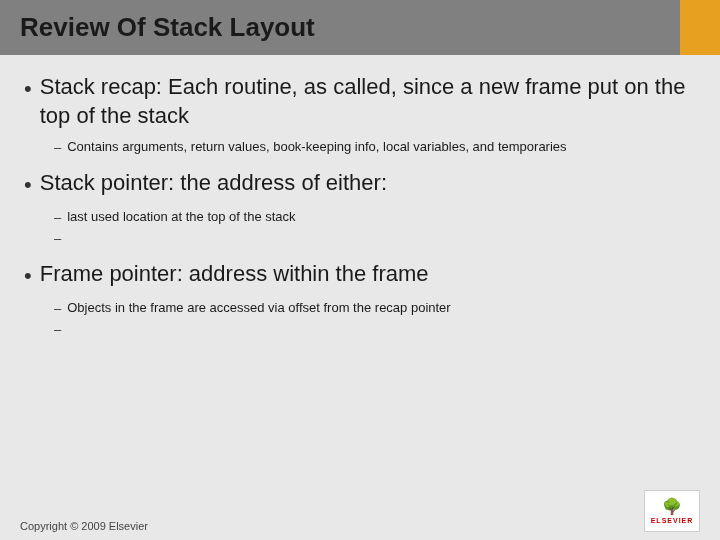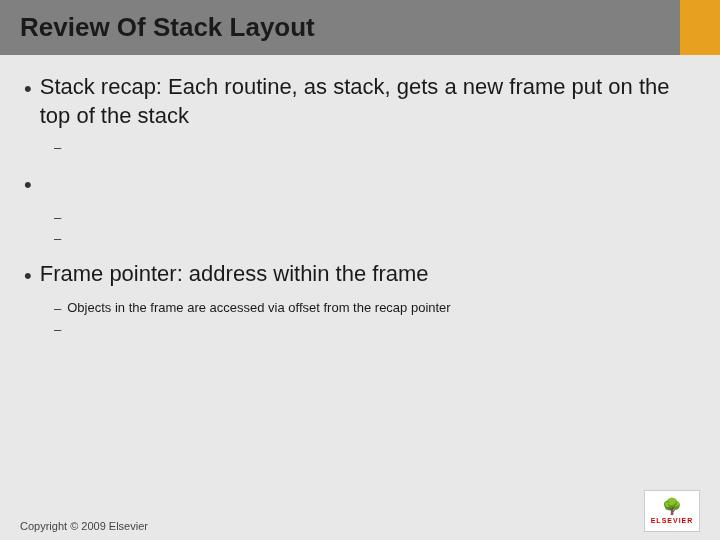--- a/index.html
+++ b/index.html
@@ -150,34 +150,37 @@
 <div class="slide">
 
   <div class="title-bar">
     <span class="title-text">Review Of Stack Layout</span>
   </div>
 
   <div class="content">
 
     <div class="bullet-main">
       <span class="bullet-dot">•</span>
-      <span class="bullet-main-text">Stack recap: Each routine, as stack, gets a new frame put on the top of the stack</span>
+      <span class="bullet-main-text">Stack recap: Each routine, as called, since a new frame put on the top of the stack</span>
     </div>
     <div class="sub-bullets">
       <div class="sub-bullet">
         <span class="sub-bullet-dash">–</span>
+        <span class="sub-bullet-text">Contains arguments, return values, book-keeping info, local variables, and temporaries</span>
       </div>
     </div>
 
     <div class="bullet-main">
       <span class="bullet-dot">•</span>
+      <span class="bullet-main-text">Stack pointer: the address of either:</span>
     </div>
     <div class="sub-bullets">
       <div class="sub-bullet">
         <span class="sub-bullet-dash">–</span>
+        <span class="sub-bullet-text">last used location at the top of the stack</span>
       </div>
       <div class="sub-bullet">
         <span class="sub-bullet-dash">–</span>
       </div>
     </div>
 
     <div class="bullet-main">
       <span class="bullet-dot">•</span>
       <span class="bullet-main-text">Frame pointer: address within the frame</span>
     </div>

